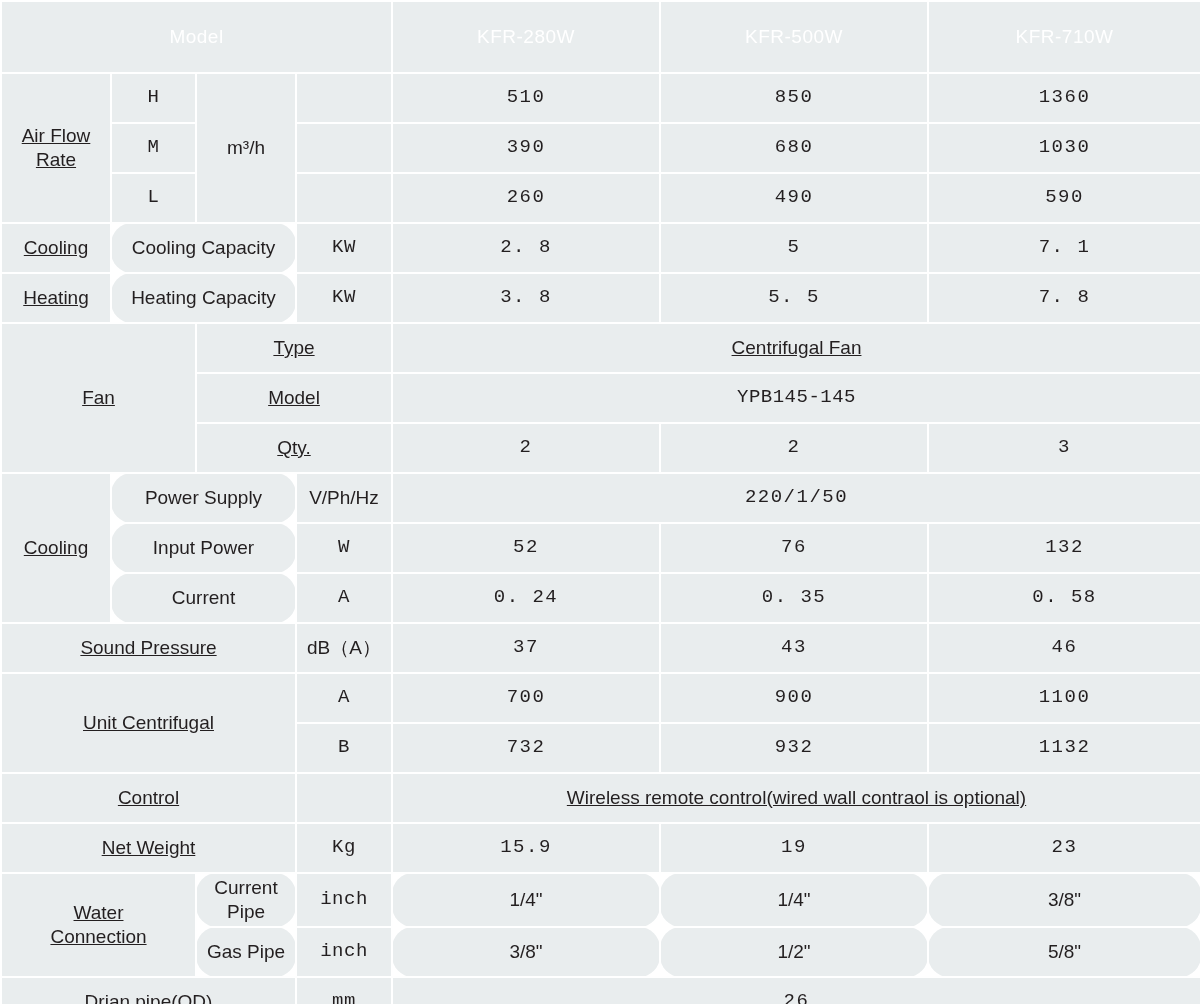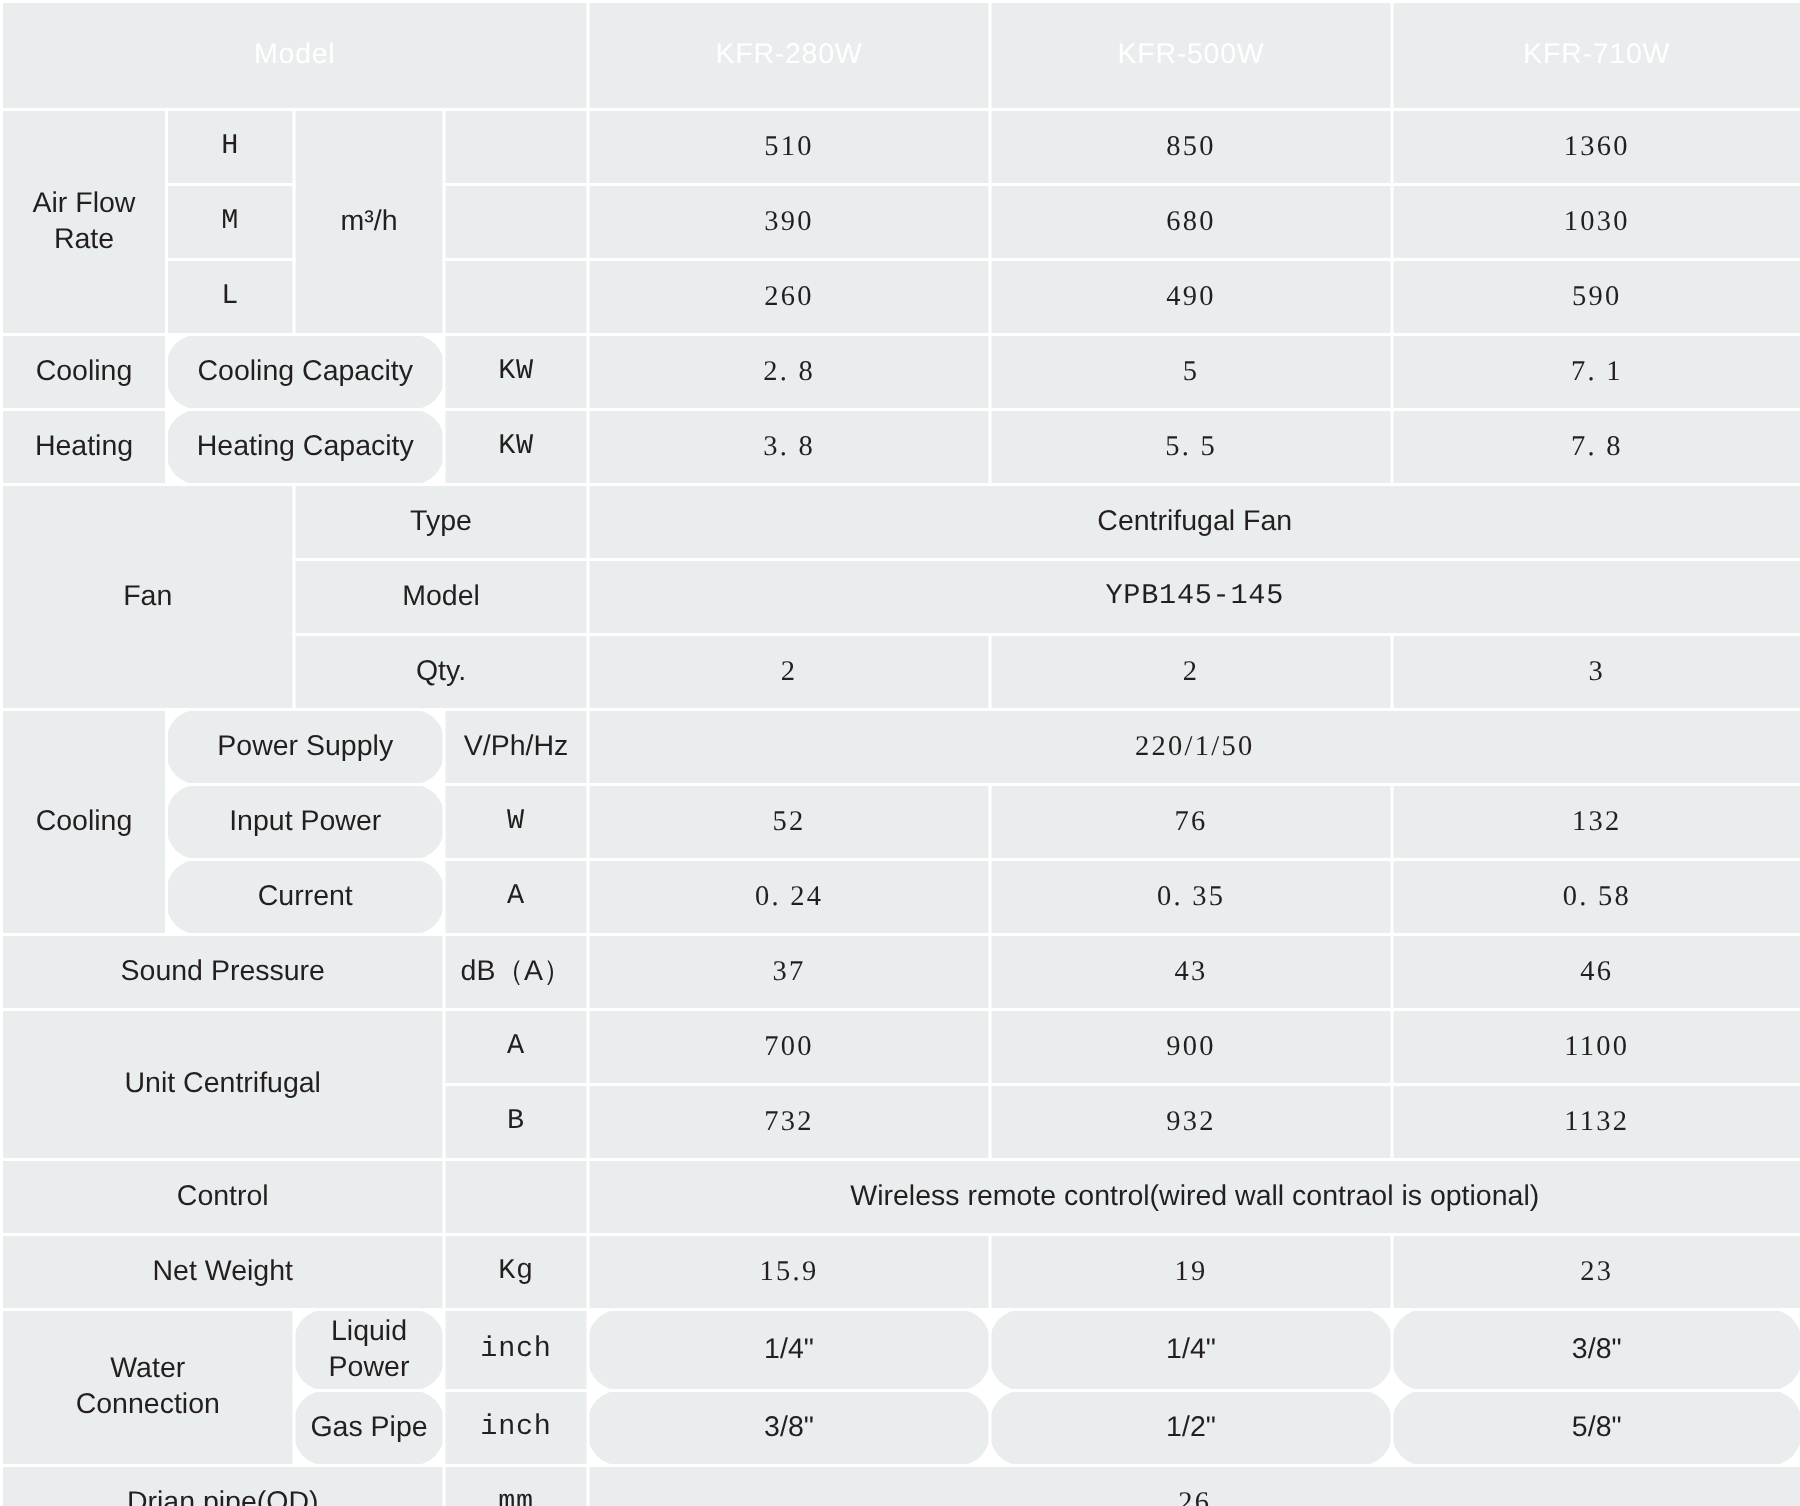--- a/index.html
+++ b/index.html
@@ -43,40 +43,41 @@
   }
   td.val {
     background: #ecf0f1;
   }
   td.unit {
     background: #e2e7e9;
     font-size: 17px;
   }
   td.big {
     font-size: 21px;
+    text-decoration: underline;
   }
   td.mid {
     font-size: 20px;
     border-radius: 21px;
   }
   td.small {
     font-size: 16px;
   }
   td.mono {
     font-family: "Liberation Mono", monospace;
     font-size: 17px;
     letter-spacing: 0.5px;
   }
   td.monoSm {
     font-family: Liberation Mono, monospace;
     font-size: 15px;
     letter-spacing: 0.5px;
   }
   td.num {
-    font-family: Liberation Serif, serif;
+    font-family: Liberation Mono, monospace;
     font-size: 19px;
     letter-spacing: 1.5px;
   }
   .r-h { height: 50px; }
   .r-n { height: 50px; }
 </style>
 </head>
 <body>
 
 <table class="spec">
@@ -210,21 +211,21 @@
       <td class="unit mono">Kg</td>
       <td class="val num">15.9</td>
       <td class="val num">19</td>
       <td class="val num">23</td>
     </tr>
 
     <tr class="r-n">
       <td class="lbl big" rowspan="2" colspan="2">
         <span>Water<br>Connection</span>
       </td>
-      <td class="lbl mid">Liquid Power</td>
+      <td class="lbl mid">Current Pipe</td>
       <td class="unit monoSm">inch</td>
       <td class="val mid">1/4"</td>
       <td class="val mid">1/4"</td>
       <td class="val mid">3/8"</td>
     </tr>
     <tr class="r-n">
       <td class="lbl mid">Gas Pipe</td>
       <td class="unit monoSm">inch</td>
       <td class="val mid">3/8"</td>
       <td class="val mid">1/2"</td>

